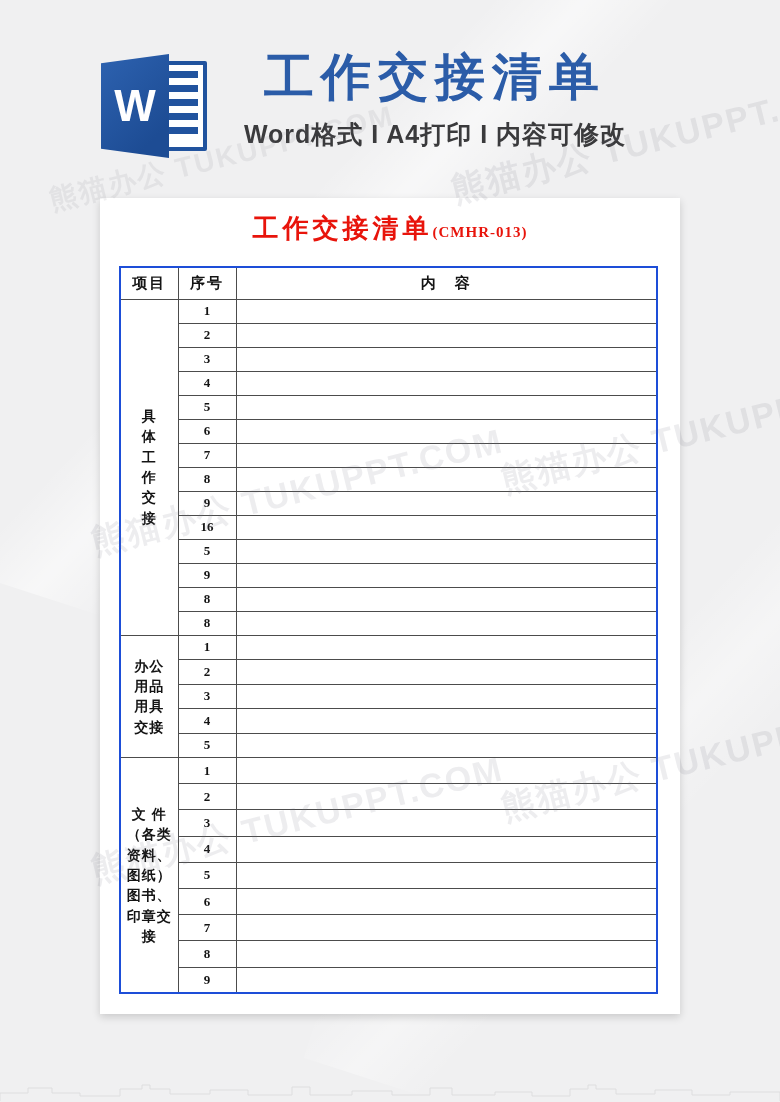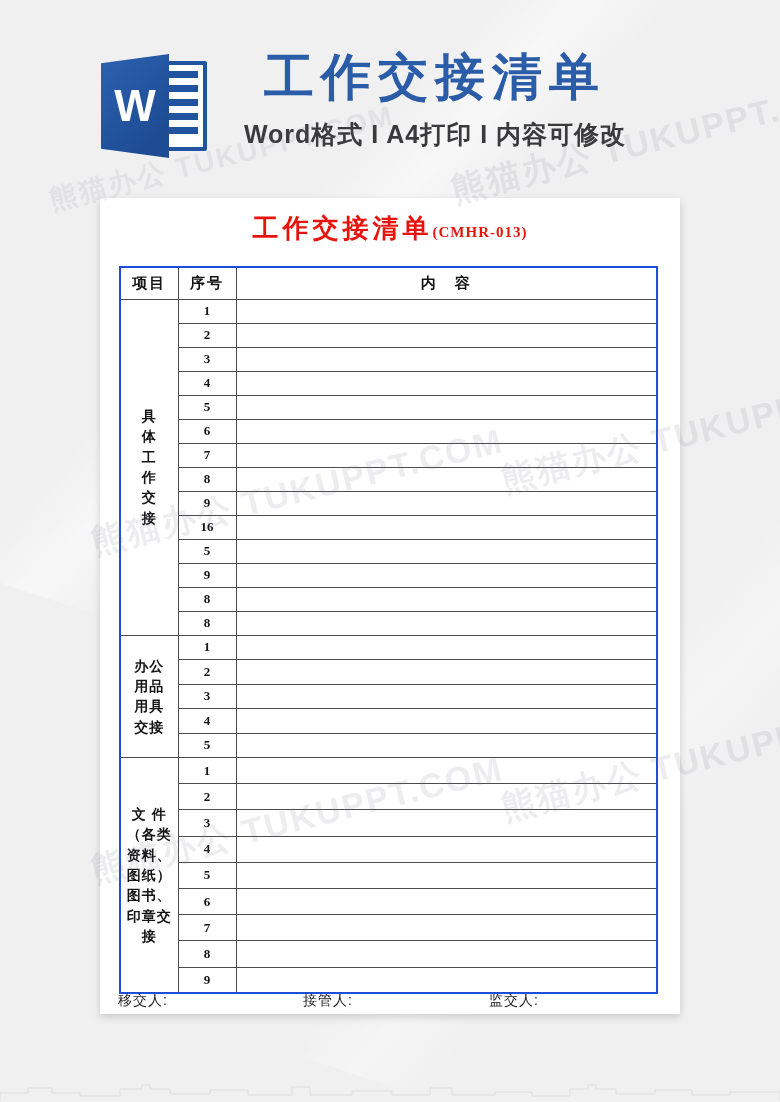--- a/index.html
+++ b/index.html
@@ -269,23 +269,18 @@
             <td class="num-cell">8</td>
             <td class="content-cell"></td>
           </tr>
           <tr style="height: 26.2px;">
             <td class="num-cell">9</td>
             <td class="content-cell"></td>
           </tr>
         </tbody>
     </table>
 
-    <div class="doc-footer">
-      <span class="f1">移交人:</span>
-      <span class="f2">接管人:</span>
-      <span class="f3">监交人:</span>
-    </div>
   </section>
 
   <svg class="skyline" viewBox="0 0 780 22" preserveAspectRatio="none">
     <polyline fill="none" stroke="#dcdcde" stroke-width="1" points="0,21 0,13 28,13 28,8 52,8 52,13 80,13 80,16 120,16 120,9 142,9 142,5 150,5 150,9 170,9 170,14 210,14 210,10 248,10 248,15 292,15 292,7 310,7 310,15 352,15 352,11 392,11 392,15 430,15 430,8 452,8 452,15 495,15 495,12 532,12 532,16 570,16 570,9 588,9 588,5 596,5 596,9 616,9 616,14 655,14 655,10 692,10 692,15 730,15 730,12 780,12 780,21"></polyline>
   </svg>
 </div>
 
 </body></html>

